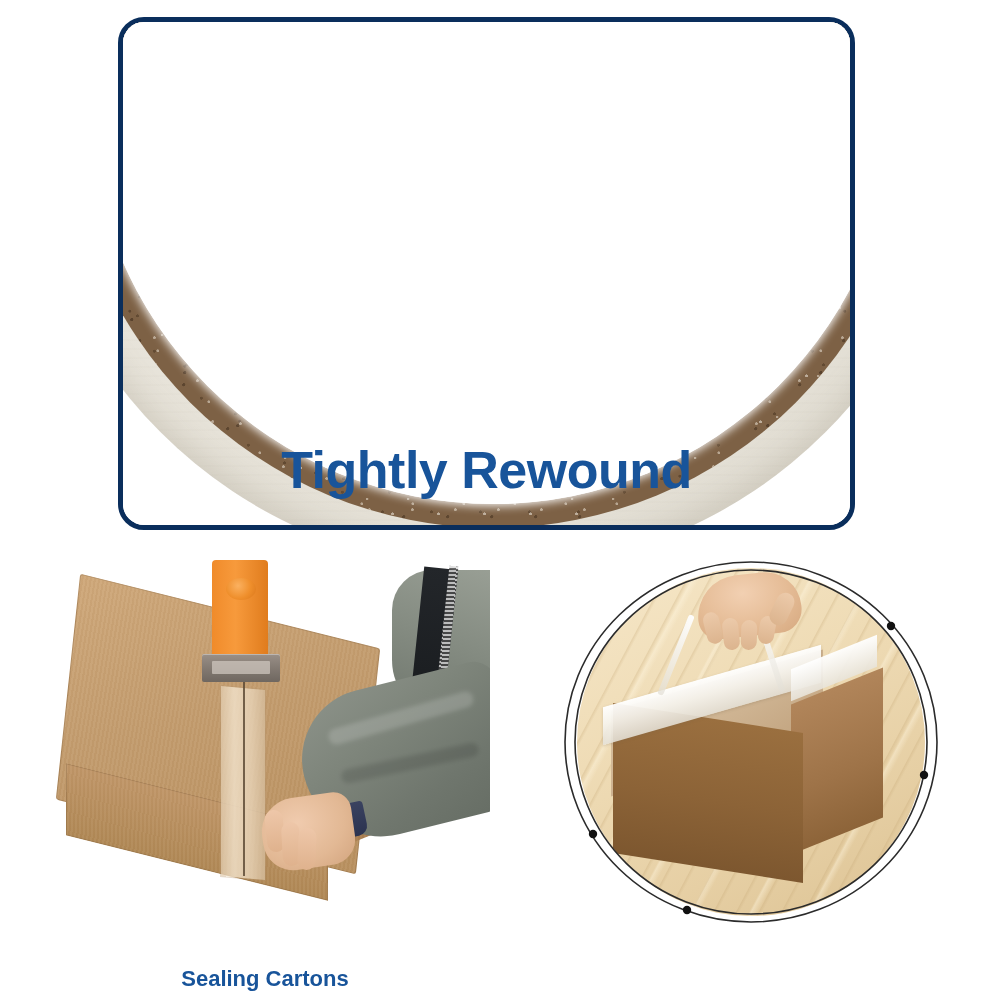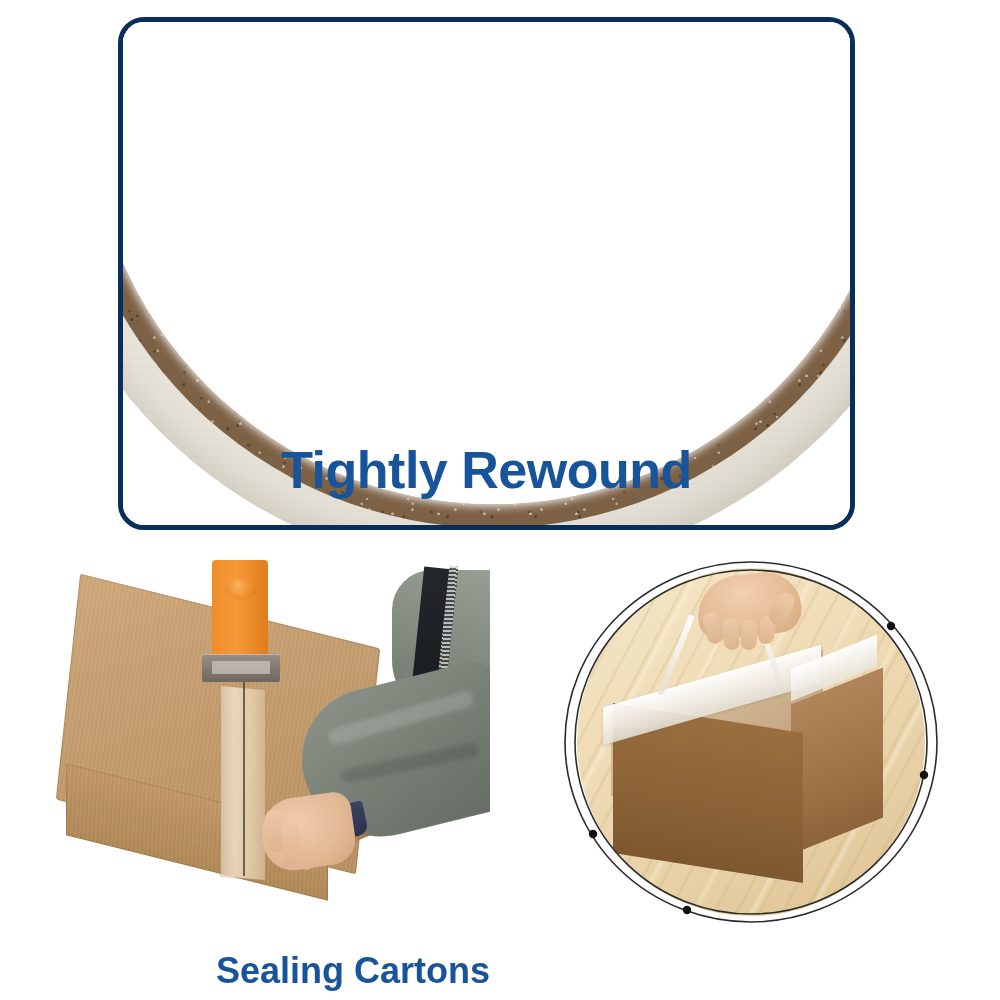--- a/index.html
+++ b/index.html
@@ -174,22 +174,22 @@
     height: 440px;
   }
   #tile-left  { left: 40px;  width: 450px; }
   #tile-right { left: 545px; width: 420px; }
 
   .tile-caption {
     position: absolute;
     left: 0;
     right: 0;
     bottom: 8px;
-    text-align: right;
-    font-size: 36px;
+    text-align: center;
+    font-size: 22px;
     font-weight: bold;
     color: #18549a;
     white-space: nowrap;
   }
 
   
   .photo-left {
     position: absolute;
     left: 0; top: 0;
     width: 450px;

